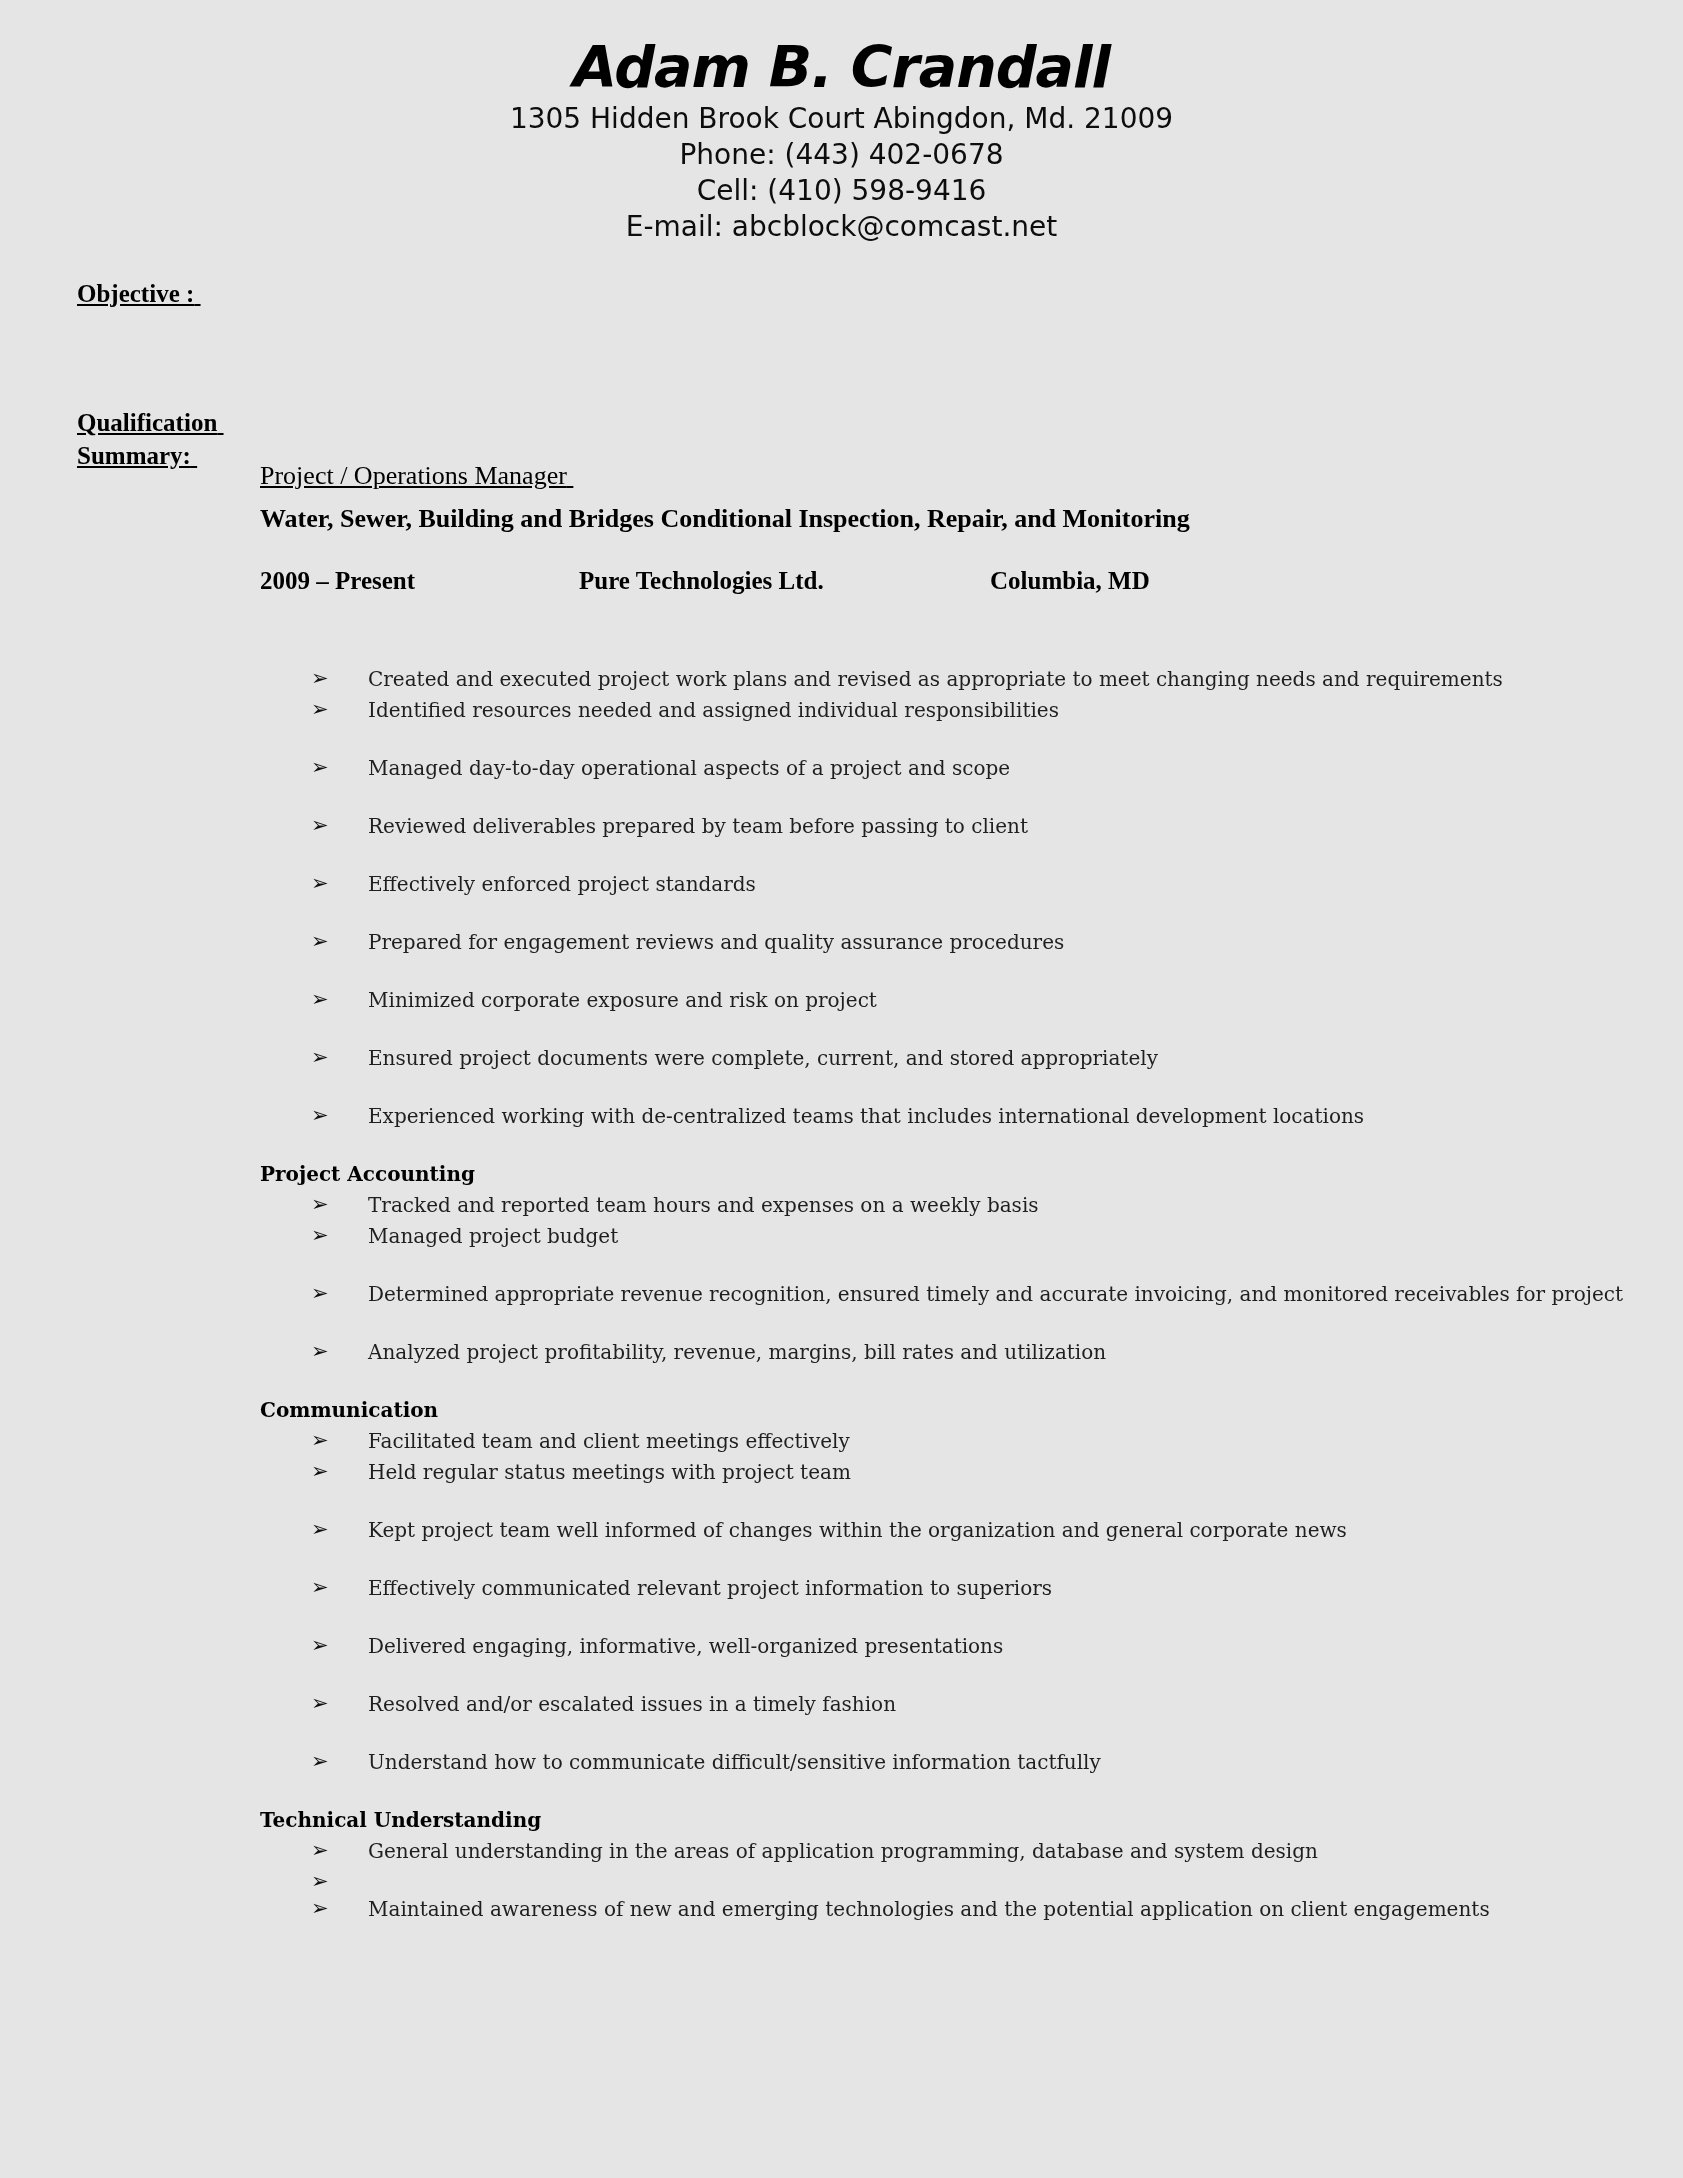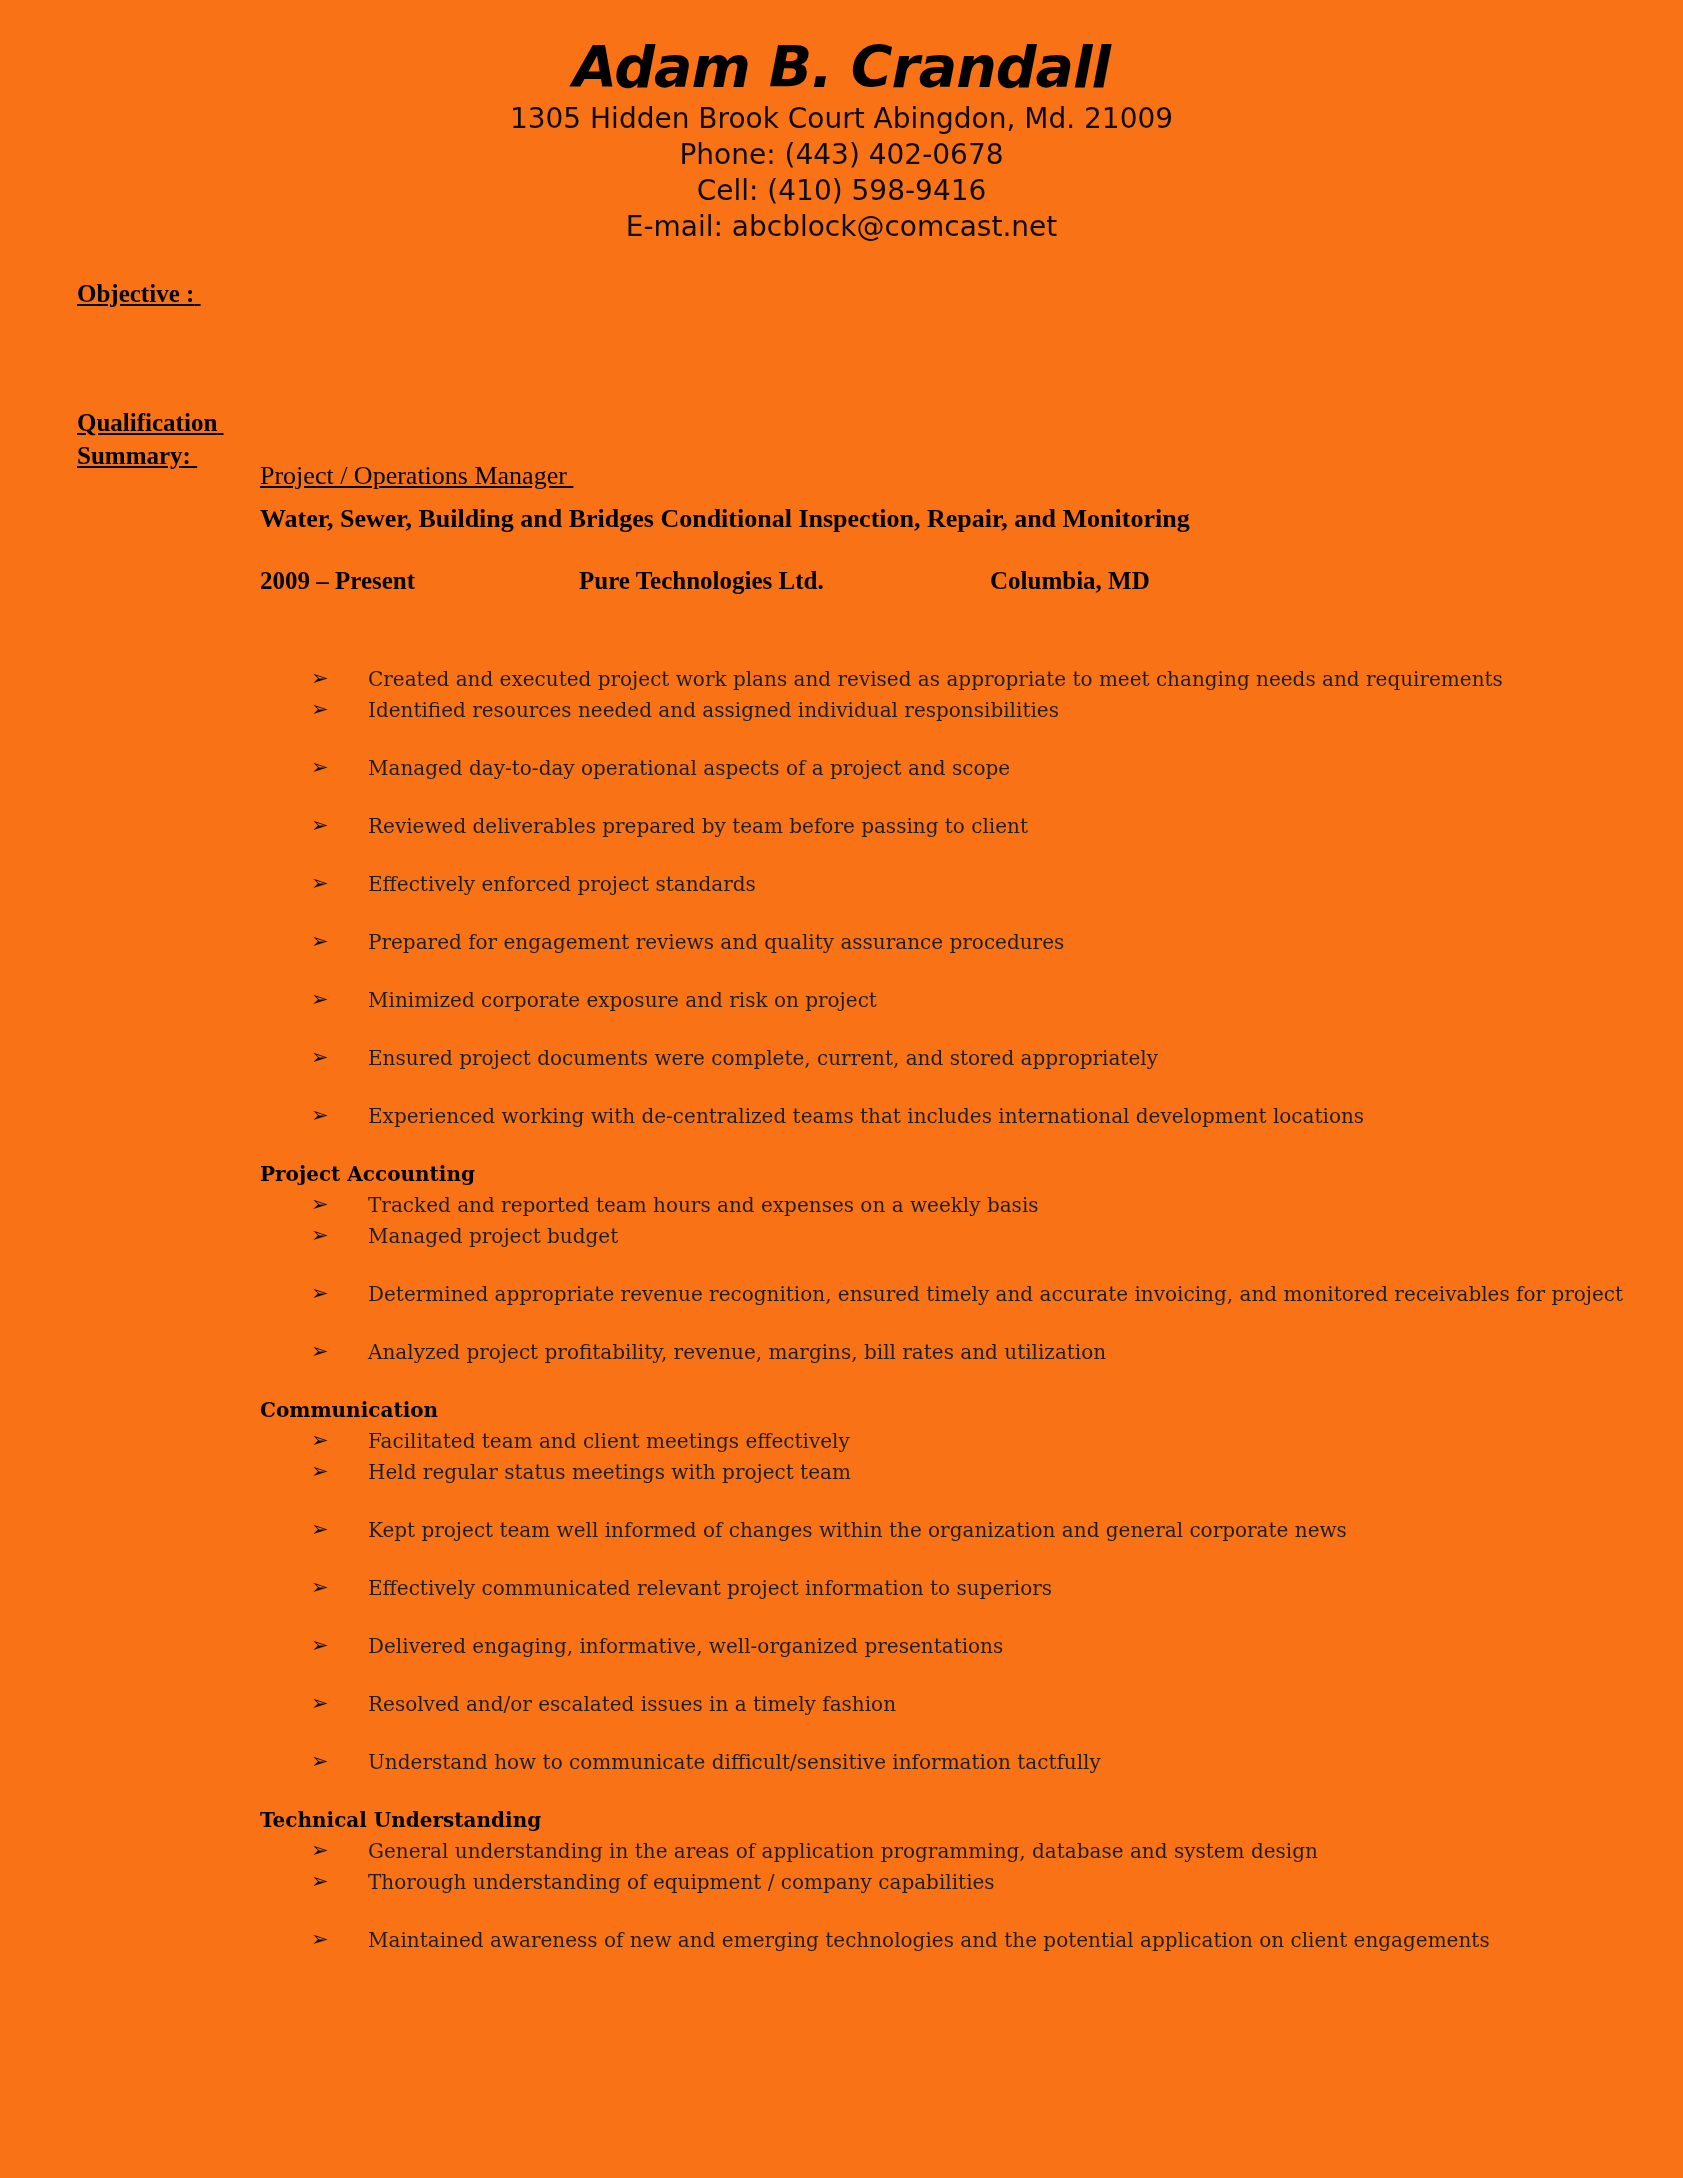--- a/index.html
+++ b/index.html
@@ -1,20 +1,20 @@
 <!DOCTYPE html>
 <html><head>
 <meta charset="utf-8">
 <style>
   html, body { margin: 0; padding: 0; background: #ffffff; }
   .page {
     position: relative;
     width: 1683px;
     height: 2178px;
-    background: #f97316;
+    background: #e5e5e5;
     font-family: "Liberation Serif", serif;
     color: #000000;
     overflow: hidden;
   }
 
   
   .header {
     position: absolute;
     top: 34px;
     left: 0;
@@ -215,21 +215,20 @@
       <span class="arrow">➢</span>
       <span class="btext">Understand how to communicate difficult/sensitive information tactfully</span>
     </div>
       <div class="row heading gap">Technical Understanding</div>
       <div class="row bullet">
       <span class="arrow">➢</span>
       <span class="btext">General understanding in the areas of application programming, database and system design</span>
     </div>
       <div class="row bullet">
       <span class="arrow">➢</span>
-      <span class="btext">Thorough understanding of equipment / company capabilities</span>
     </div>
       <div class="row bullet gap">
       <span class="arrow">➢</span>
       <span class="btext">Maintained awareness of new and emerging technologies and the potential application on client engagements</span>
     </div>
     </div>
 
 </div>
 
 

